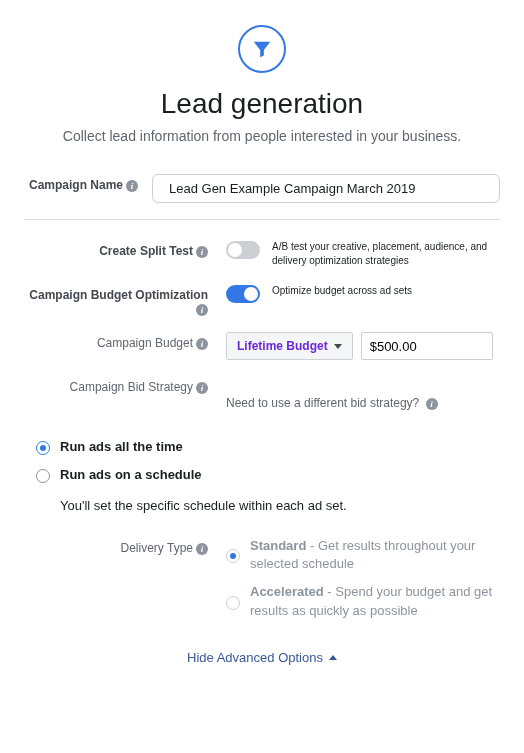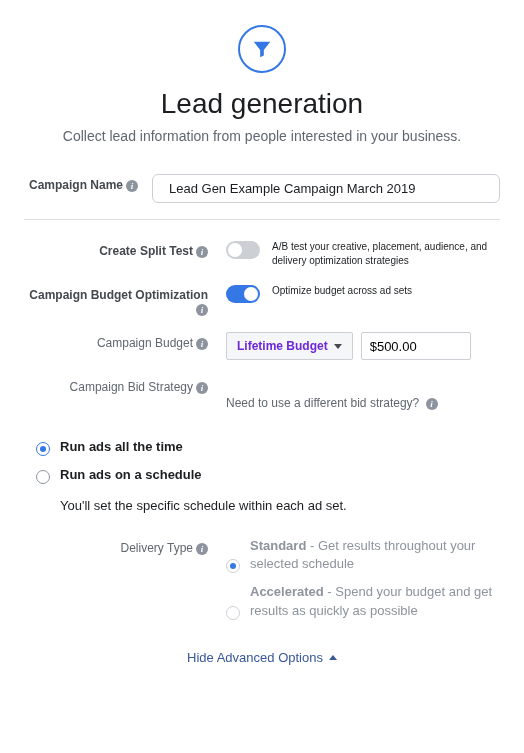--- a/index.html
+++ b/index.html
@@ -140,30 +140,30 @@
   }
   .budget-row {
     display: flex;
     gap: 8px;
   }
   .budget-value {
     border: 1px solid #ccd0d5;
     border-radius: 2px;
     padding: 2px 8px;
     font-size: 13px;
-    width: 110px;
+    width: 132px;
   }
   .helper-link {
     font-size: 12px;
     color: #606770;
     margin-top: 20px;
   }
   .radio-group .opt {
     display: flex;
-    align-items: flex-end;
+    align-items: center;
     gap: 10px;
     margin-bottom: 10px;
   }
   .radio {
     width: 14px;
     height: 14px;
     border: 1px solid #8d949e;
     border-radius: 50%;
     flex-shrink: 0;
     margin-top: 2px;

